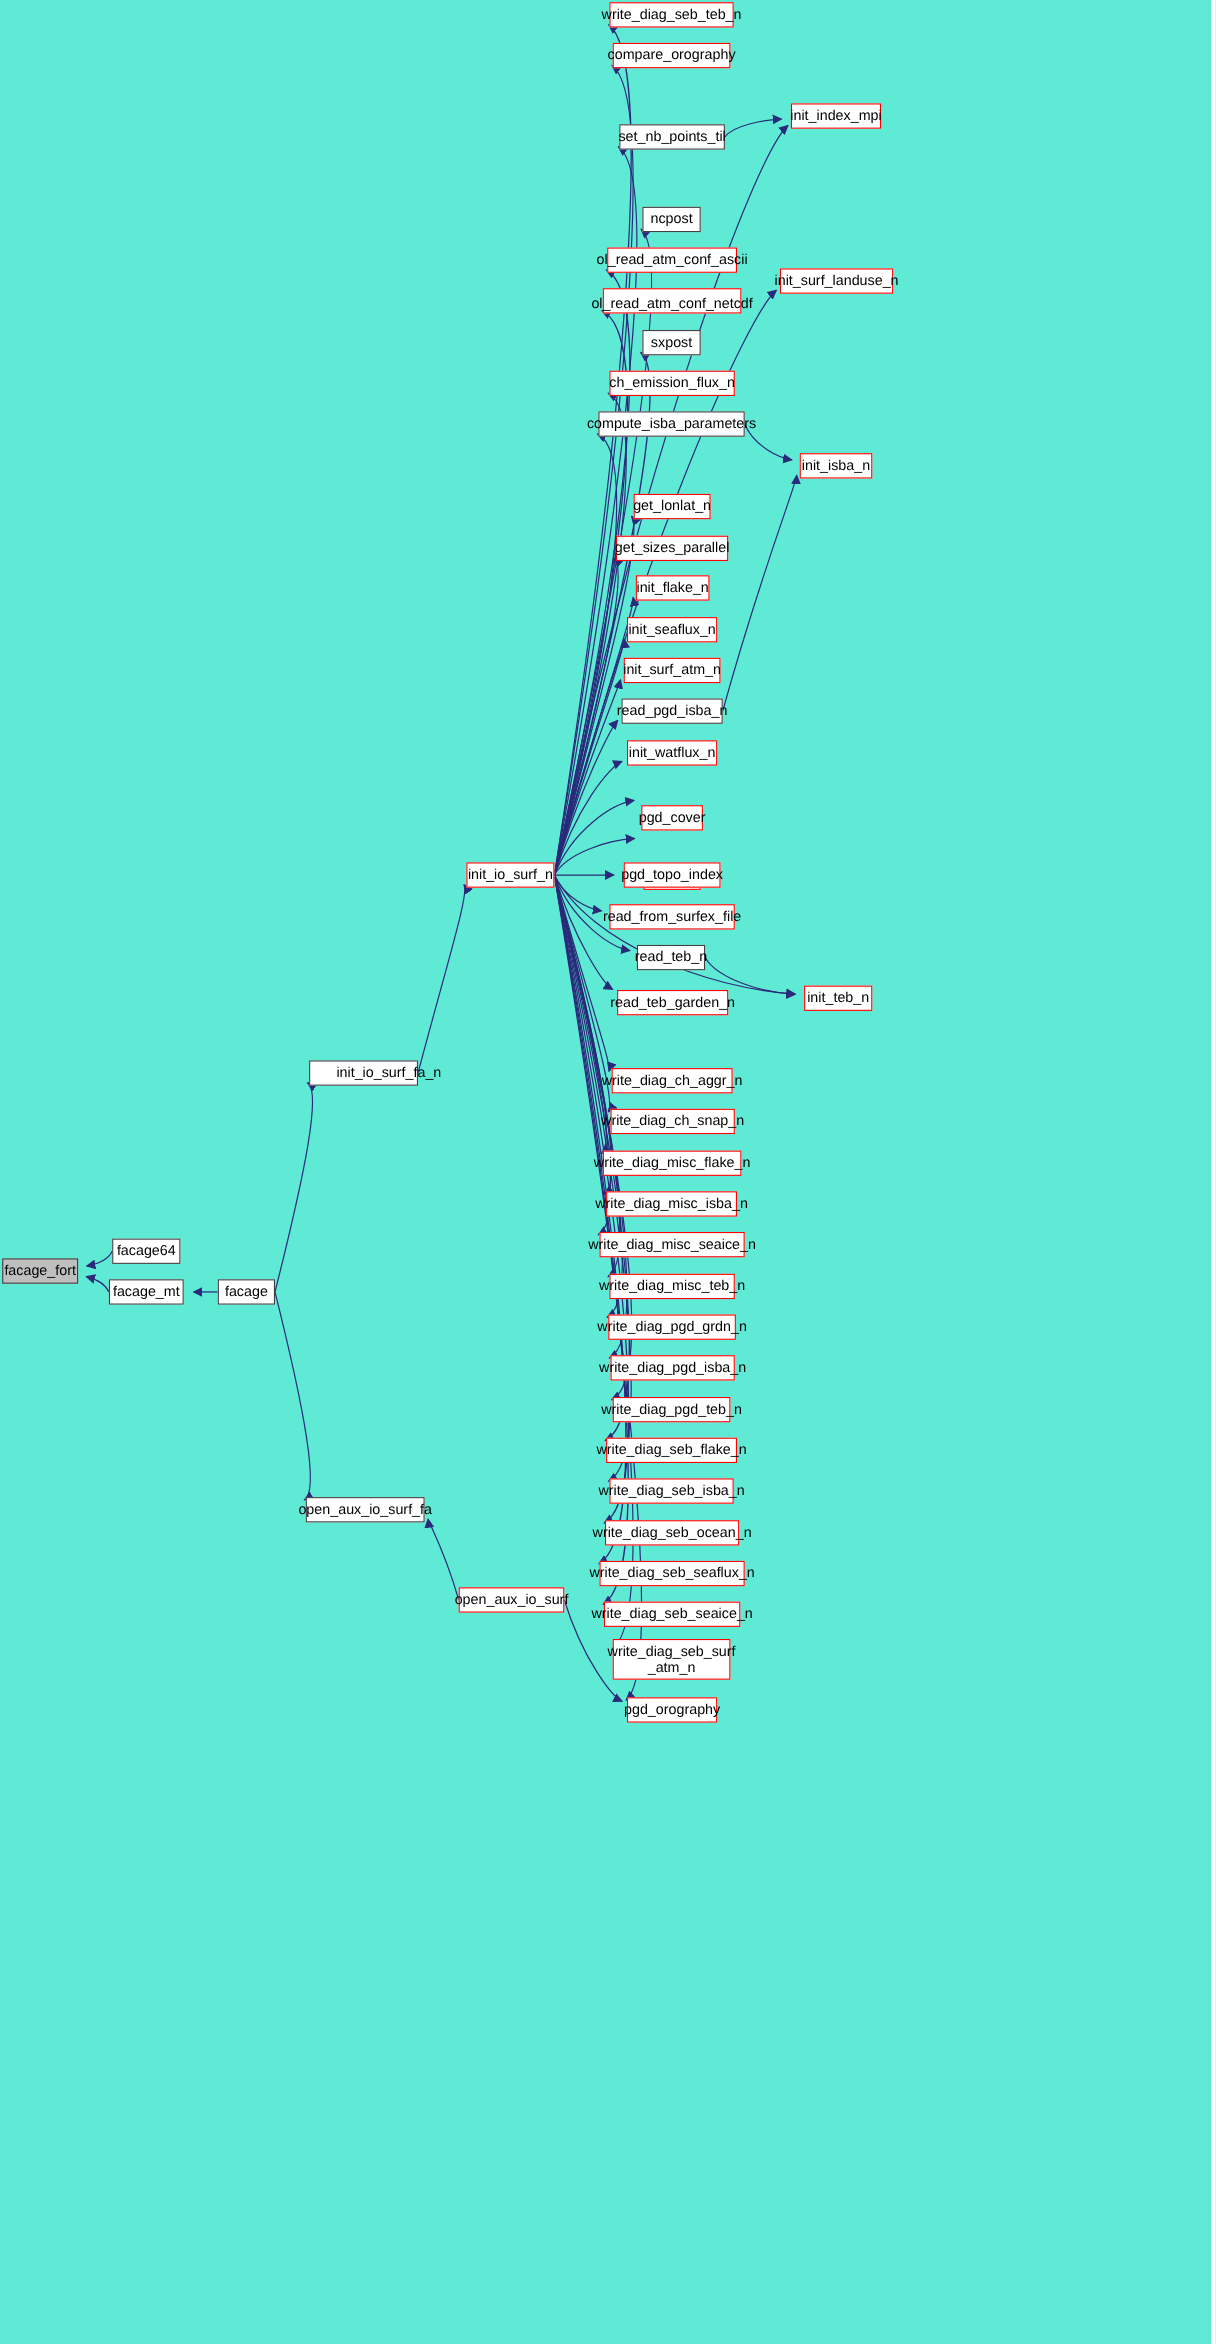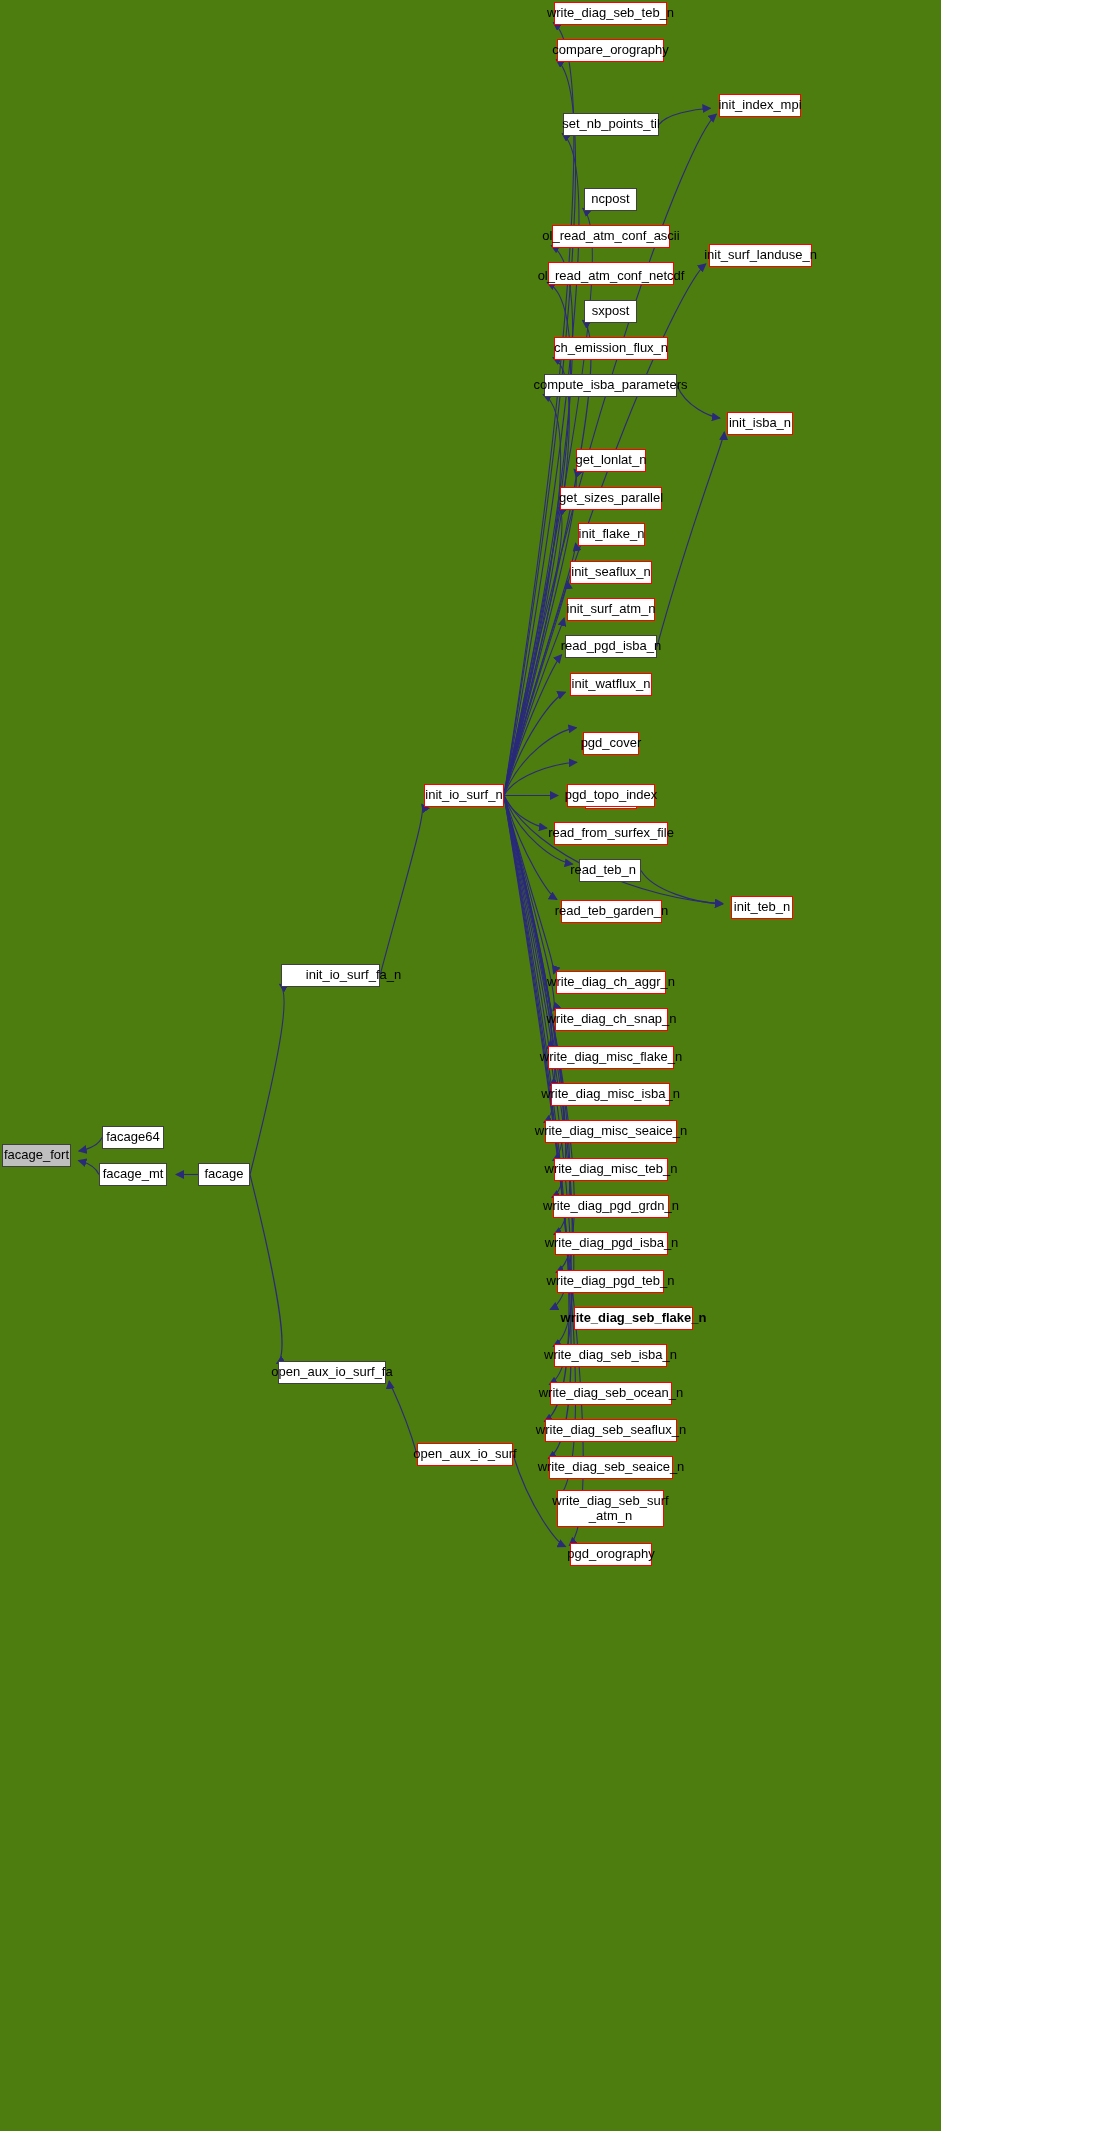--- a/index.html
+++ b/index.html
@@ -1,17 +1,17 @@
 <!DOCTYPE html>
 <html><head>
 <meta charset="utf-8">
 <style>
   html,body{margin:0;padding:0;background:#ffffff;}
   body{font-family:"Liberation Sans","DejaVu Sans",sans-serif;}
-  #graph{position:relative;width:941px;height:2131px;background:#4d7c0f;overflow:hidden;}
+  #graph{position:relative;width:1101px;height:2131px;background:#5eead4;overflow:hidden;}
   svg.edges{position:absolute;left:0;top:0;width:1105px;height:2131px;pointer-events:none;}
   .node{position:absolute;box-sizing:border-box;display:flex;align-items:center;
         justify-content:center;text-align:center;background:#ffffff;
         font-size:13px;line-height:1.12;color:#000000;white-space:pre-line;}
   .node.black{border:1px solid #404040;}
   .node.red{border:1px solid #ff0000;}
   .node.root{border:1px solid #404040;background:#bfbfbf;}
   .node span{display:block;padding:0 4px;}
 </style>
 </head>
@@ -98,34 +98,34 @@
       <div class="node red" style="left: 578px; top: 523px; width: 67px; height: 23px;"><span>init_flake_n</span></div>
       <div class="node red" style="left: 570px; top: 561px; width: 82px; height: 23px;"><span>init_seaflux_n</span></div>
       <div class="node red" style="left: 567px; top: 598px; width: 88px; height: 23px;"><span>init_surf_atm_n</span></div>
       <div class="node black" style="left: 565px; top: 635px; width: 92px; height: 23px;"><span>read_pgd_isba_n</span></div>
       <div class="node red" style="left: 570px; top: 673px; width: 82px; height: 23px;"><span>init_watflux_n</span></div>
       <div class="node red" style="left: 583px; top: 710px; width: 56px; height: 23px; margin-top: 22px;"><span>pgd_cover</span></div>
       <div class="node red" style="left: 585px; top: 786px; width: 52px; height: 23px; align-items: center;"><span>get_field</span></div>
       <div class="node red" style="left: 424px; top: 784px; width: 80px; height: 23px;"><span>init_io_surf_n</span></div>
       <div class="node red" style="left: 567px; top: 784px; width: 88px; height: 23px;"><span>pgd_topo_index</span></div>
       <div class="node red" style="left: 554px; top: 822px; width: 114px; height: 23px;"><span>read_from_surfex_file</span></div>
-      <div class="node black" style="left: 579px; top: 859px; width: 62px; height: 23px; justify-content: flex-end;"><span>read_teb_n</span></div>
+      <div class="node black" style="left: 579px; top: 859px; width: 62px; height: 23px;"><span>read_teb_n</span></div>
       <div class="node red" style="left: 731px; top: 896px; width: 62px; height: 23px;"><span>init_teb_n</span></div>
       <div class="node red" style="left: 561px; top: 900px; width: 101px; height: 23px;"><span>read_teb_garden_n</span></div>
       <div class="node black" style="left: 281px; top: 964px; width: 99px; height: 23px; padding-left: 46px;"><span>init_io_surf_fa_n</span></div>
       <div class="node red" style="left: 556px; top: 971px; width: 110px; height: 23px;"><span>write_diag_ch_aggr_n</span></div>
       <div class="node red" style="left: 555px; top: 1008px; width: 113px; height: 23px;"><span>write_diag_ch_snap_n</span></div>
       <div class="node red" style="left: 548px; top: 1046px; width: 126px; height: 23px;"><span>write_diag_misc_flake_n</span></div>
       <div class="node red" style="left: 551px; top: 1083px; width: 119px; height: 23px;"><span>write_diag_misc_isba_n</span></div>
       <div class="node red" style="left: 545px; top: 1120px; width: 132px; height: 23px;"><span>write_diag_misc_seaice_n</span></div>
       <div class="node red" style="left: 554px; top: 1158px; width: 114px; height: 23px;"><span>write_diag_misc_teb_n</span></div>
       <div class="node red" style="left: 553px; top: 1195px; width: 116px; height: 23px;"><span>write_diag_pgd_grdn_n</span></div>
       <div class="node red" style="left: 555px; top: 1232px; width: 113px; height: 23px;"><span>write_diag_pgd_isba_n</span></div>
       <div class="node red" style="left: 557px; top: 1270px; width: 107px; height: 23px;"><span>write_diag_pgd_teb_n</span></div>
-      <div class="node red" style="left: 574px; top: 1307px; width: 119px; height: 23px; font-weight: bold;"><span>write_diag_seb_flake_n</span></div>
+      <div class="node red" style="left: 551px; top: 1307px; width: 119px; height: 23px;"><span>write_diag_seb_flake_n</span></div>
       <div class="node red" style="left: 554px; top: 1344px; width: 113px; height: 23px;"><span>write_diag_seb_isba_n</span></div>
       <div class="node red" style="left: 550px; top: 1382px; width: 122px; height: 23px;"><span>write_diag_seb_ocean_n</span></div>
       <div class="node root" style="left: 2px; top: 1144px; width: 69px; height: 23px;"><span>facage_fort</span></div>
       <div class="node black" style="left: 102px; top: 1126px; width: 62px; height: 23px;"><span>facage64</span></div>
       <div class="node black" style="left: 99px; top: 1163px; width: 68px; height: 23px;"><span>facage_mt</span></div>
       <div class="node black" style="left: 198px; top: 1163px; width: 52px; height: 23px;"><span>facage</span></div>
       <div class="node red" style="left: 545px; top: 1419px; width: 132px; height: 23px;"><span>write_diag_seb_seaflux_n</span></div>
       <div class="node red" style="left: 549px; top: 1456px; width: 124px; height: 23px;"><span>write_diag_seb_seaice_n</span></div>
       <div class="node black" style="left: 278px; top: 1361px; width: 108px; height: 23px;"><span>open_aux_io_surf_fa</span></div>
       <div class="node red" style="left: 557px; top: 1490px; width: 107px; height: 37px;"><span>write_diag_seb_surf

